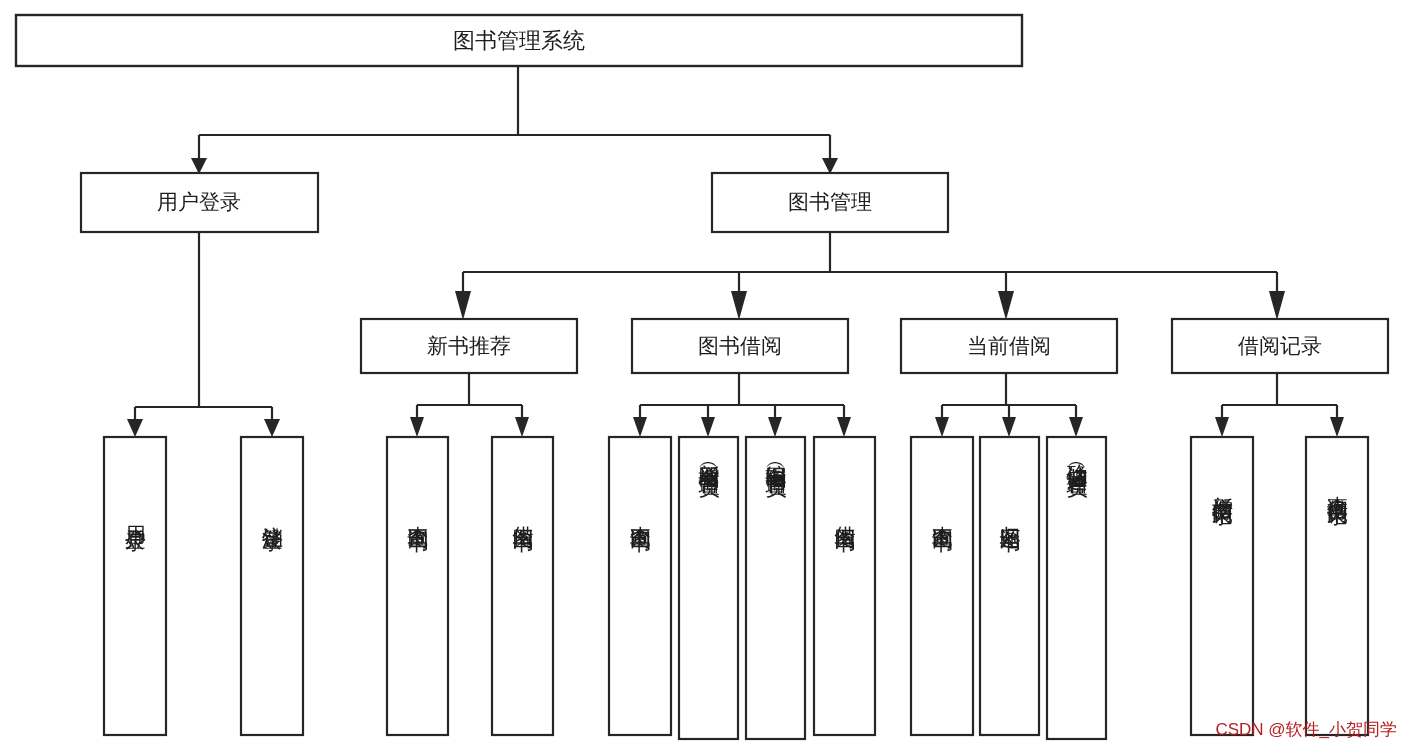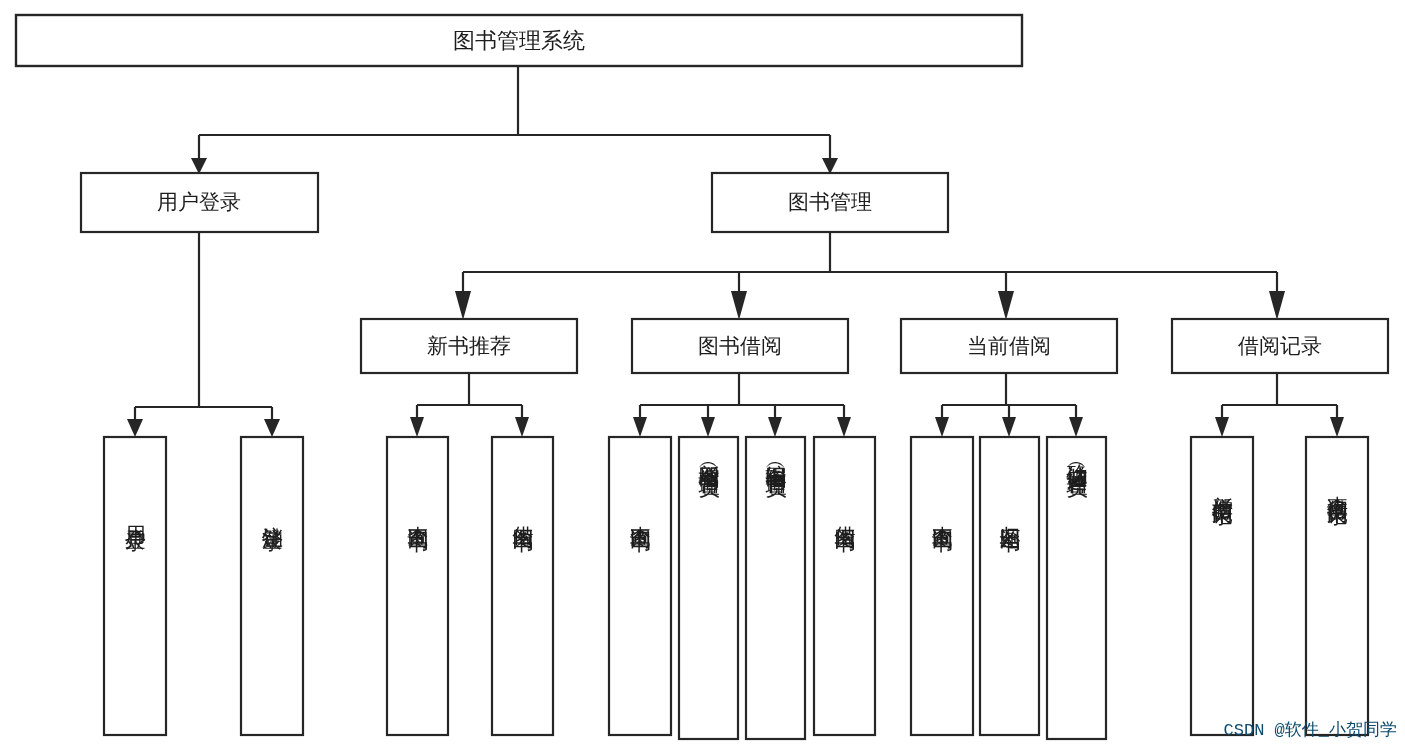--- a/index.html
+++ b/index.html
@@ -73,23 +73,23 @@
     font-size: 21px;
     line-height: 1.0;
     color: #1d1d1d;
     letter-spacing: 2px;
     white-space: nowrap;
   }
   .watermark {
     position: absolute;
     right: 8px;
     bottom: 6px;
-    font-family: Liberation Mono, monospace;
+    font-family: Liberation Sans, sans-serif;
     font-size: 17px;
-    color: #0c4a6e;
+    color: #b91c1c;
     white-space: nowrap;
     pointer-events: none;
   }
 </style>
 </head>
 <body>
 
 <div id="diagram-root">
 
   <svg class="flow" viewBox="0 0 1405 747" xmlns="http://www.w3.org/2000/svg">

